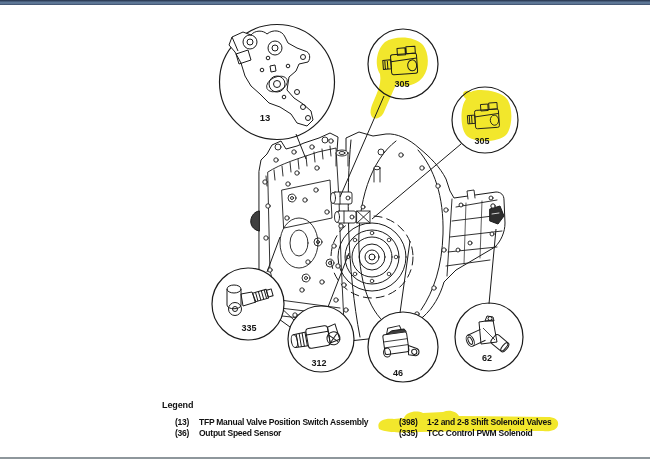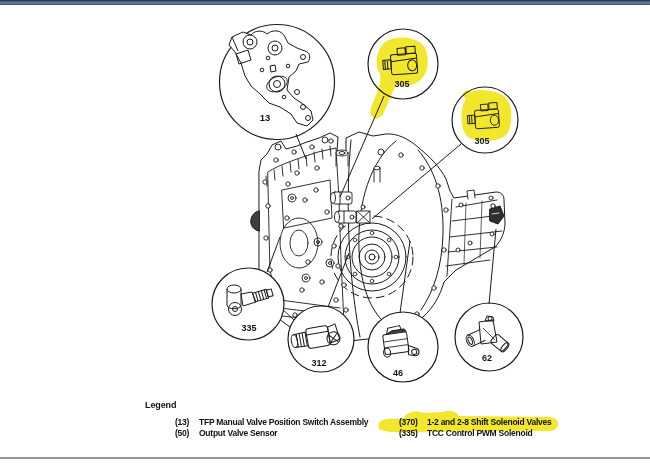--- a/index.html
+++ b/index.html
@@ -10,21 +10,21 @@
   .topbar{
     position:absolute;left:0;top:0;width:650px;height:5px;
     background:linear-gradient(180deg,#2c3a52 0%,#32435e 22%,#5d7797 38%,#5e7897 68%,#3c4c68 100%);
   }
   .bottomline{
     position:absolute;left:0;top:457px;width:650px;height:2px;background:#8e979c;
   }
   .diagram-svg{position:absolute;left:0;top:0;z-index:1;}
   .legend{position:absolute;z-index:2;color:#111;}
   .legend-title{
-    position:absolute;left:145px;top:400px;font-size:9px;font-weight:700;letter-spacing:-0.1px;
+    position:absolute;left:162px;top:400px;font-size:9px;font-weight:700;letter-spacing:-0.1px;
   }
   .legend-col{position:absolute;top:417px;font-size:8.5px;font-weight:700;letter-spacing:-0.25px;line-height:11.2px;white-space:nowrap;}
   .legend-col.left{left:158px;}
   .legend-col.right{left:382px;}
   .legend-row{display:block;padding-left:17px;}
   .legend-ref{display:inline-block;vertical-align:top;}
   .legend-col.left .legend-ref{width:24px;}
   .legend-col.right .legend-ref{width:28px;}
   text{font-family:"Liberation Sans",sans-serif;font-weight:700;fill:#161616;}
 </style>
@@ -295,23 +295,23 @@
     </g>
 
     <path fill="#f2e72c" d="M379,429 C376,421 384,418 394,419 L404,418 C406,412 416,410 423,413 L443,412 C450,409 457,412 459,416 L547,417 C555,417 559,420 558,425 C557,430 551,432 543,431 L460,431 L420,432 C403,433 387,433 379,429 Z"></path>
   </svg>
 
   <div class="legend">
     <div class="legend-title">Legend</div>
 
     <div class="legend-col left">
       <span class="legend-row"><span class="legend-ref">(13)</span><span>TFP Manual Valve Position Switch Assembly</span></span>
-      <span class="legend-row"><span class="legend-ref">(50)</span><span>Output Valve Sensor</span></span>
+      <span class="legend-row"><span class="legend-ref">(36)</span><span>Output Speed Sensor</span></span>
     </div>
 
     <div class="legend-col right">
-      <span class="legend-row"><span class="legend-ref">(370)</span><span>1-2 and 2-8 Shift Solenoid Valves</span></span>
+      <span class="legend-row"><span class="legend-ref">(398)</span><span>1-2 and 2-8 Shift Solenoid Valves</span></span>
       <span class="legend-row"><span class="legend-ref">(335)</span><span>TCC Control PWM Solenoid</span></span>
     </div>
   </div>
 
   <div class="bottomline"></div>
 </div>
 
 </body></html>

